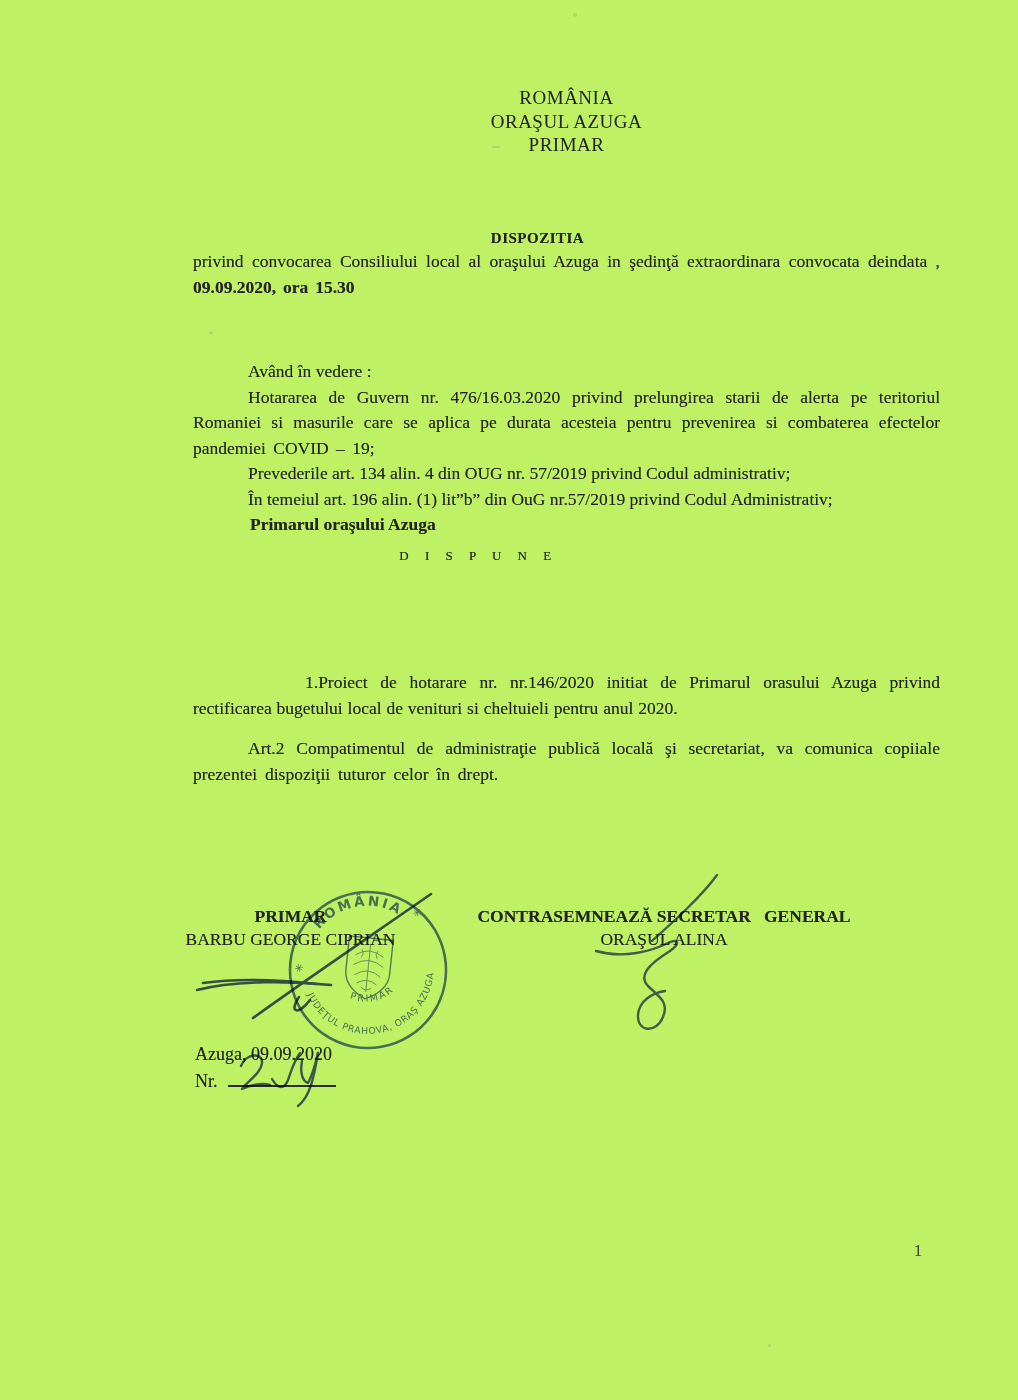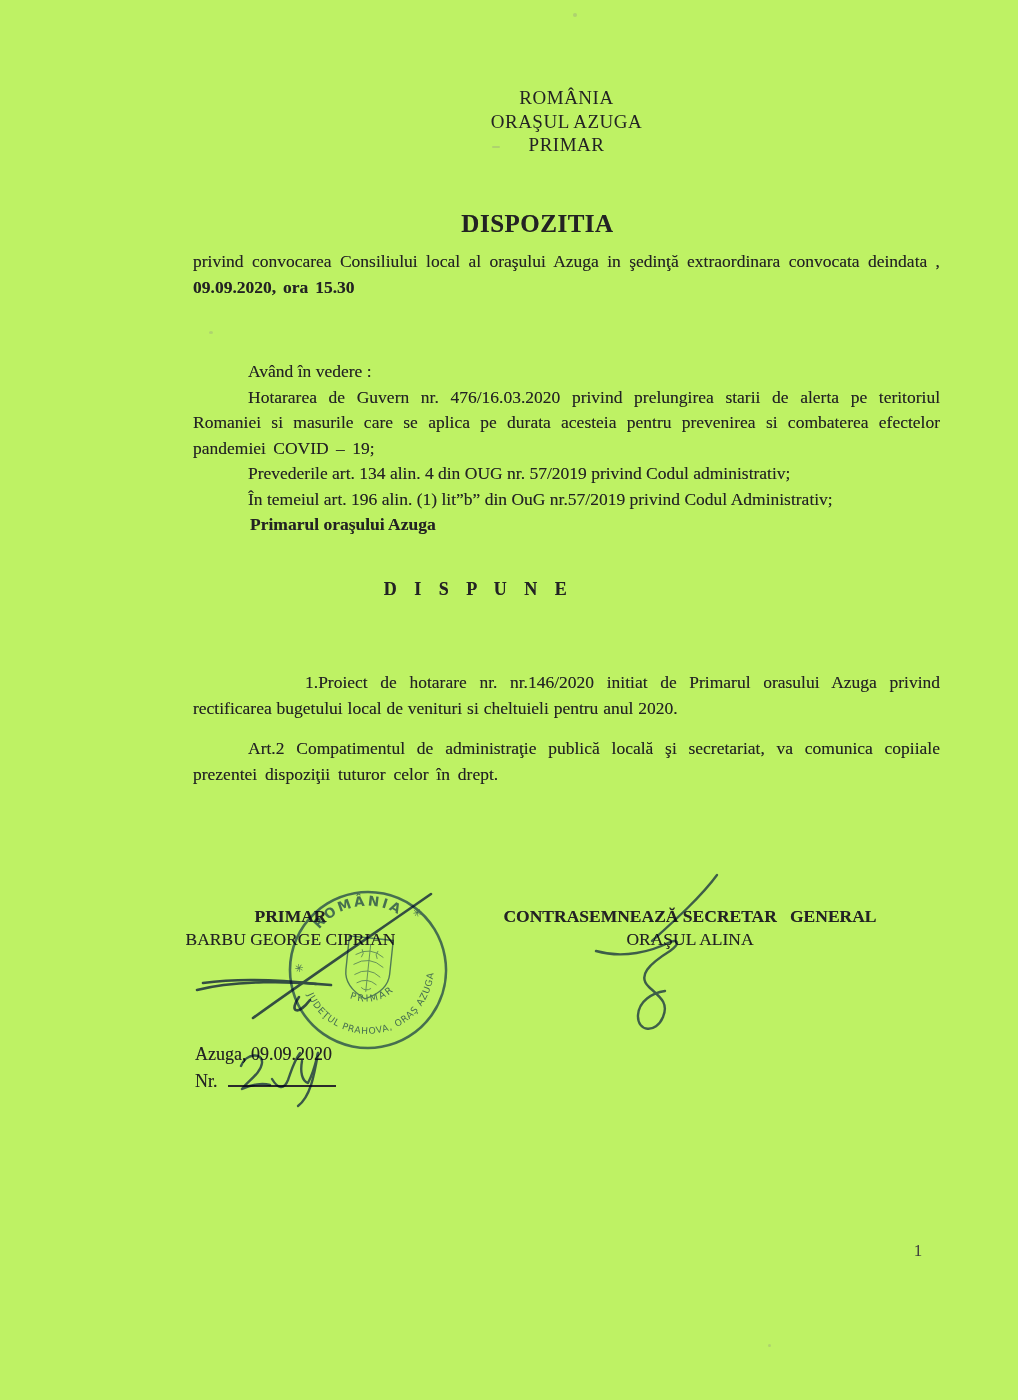--- a/index.html
+++ b/index.html
@@ -14,46 +14,45 @@
   }
   .abs{position:absolute;}
   .content{left:193px;width:747px;}
   .doc{
     font-size:17.5px;line-height:26px;margin:0;
     text-align:justify;text-align-last:left;
     text-shadow:0 0 .5px rgba(45,45,45,.45);
   }
   .letterhead{top:86px;text-align:center;font-size:19px;line-height:23.5px;letter-spacing:.5px;}
   .heading{
-    top:210px;text-align:center;padding-right:58px;box-sizing:border-box;
-    font-weight:bold;font-size:25px;letter-spacing:.5px;
+    top:230px;text-align:center;padding-right:58px;box-sizing:border-box;
+    font-weight:bold;font-size:15px;letter-spacing:.5px;
     text-shadow:0 0 .5px rgba(45,45,45,.5);
   }
   .subtitle{top:248px;word-spacing:2.5px;}
   .preamble{top:359px;}
   .preamble p{font-size:17.5px;line-height:25.5px;margin:0;text-align:justify;text-align-last:left;text-shadow:0 0 .5px rgba(45,45,45,.45);}
   .ind{text-indent:55px;}
   .ws3{word-spacing:3px;}
   .issuer{font-weight:bold;text-indent:57px;}
   .dispune{
     top:548px;text-align:center;padding-right:176px;box-sizing:border-box;
-    font-weight:bold;font-size:18px;letter-spacing:6.5px;
+    font-weight:normal;font-size:13px;letter-spacing:6.5px;
     text-shadow:0 0 .5px rgba(45,45,45,.5);
-    margin-top:31px;
   }
   .art1{top:595px;word-spacing:1.5px;}
   .agenda{top:669px;text-indent:112px;word-spacing:.5px;}
   .art2{top:735px;word-spacing:3.5px;}
   b.u{
     text-decoration:underline;
     text-decoration-thickness:1.5px;
     text-underline-offset:3.5px;
   }
   .sig-left{left:183px;top:905px;width:215px;text-align:center;font-size:17.5px;line-height:23px;}
-  .sig-right{left:488px;top:905px;width:404px;text-align:center;font-size:17.5px;line-height:23px;}
+  .sig-right{left:462px;top:905px;width:404px;text-align:center;font-size:17.5px;line-height:23px;}
   .sig-title{font-weight:bold;white-space:pre-wrap;text-shadow:0 0 .5px rgba(45,45,45,.5);}
   .sig-name{text-shadow:0 0 .5px rgba(45,45,45,.45);}
   .footer{left:195px;top:1041px;font-weight:normal;font-size:18px;line-height:26px;text-shadow:0 0 .5px rgba(45,45,45,.5);}
   .nr-line{
     display:inline-block;width:108px;height:18px;margin-left:10px;
     border-bottom:2px solid #2b2b2b;
   }
   .pagenum{left:898px;top:1241px;width:40px;text-align:center;font-size:17px;color:#3d3d3d;}
   .stamp-svg{left:284px;top:886px;mix-blend-mode:multiply;}
   .ink-svg{left:0;top:0;mix-blend-mode:multiply;pointer-events:none;}

